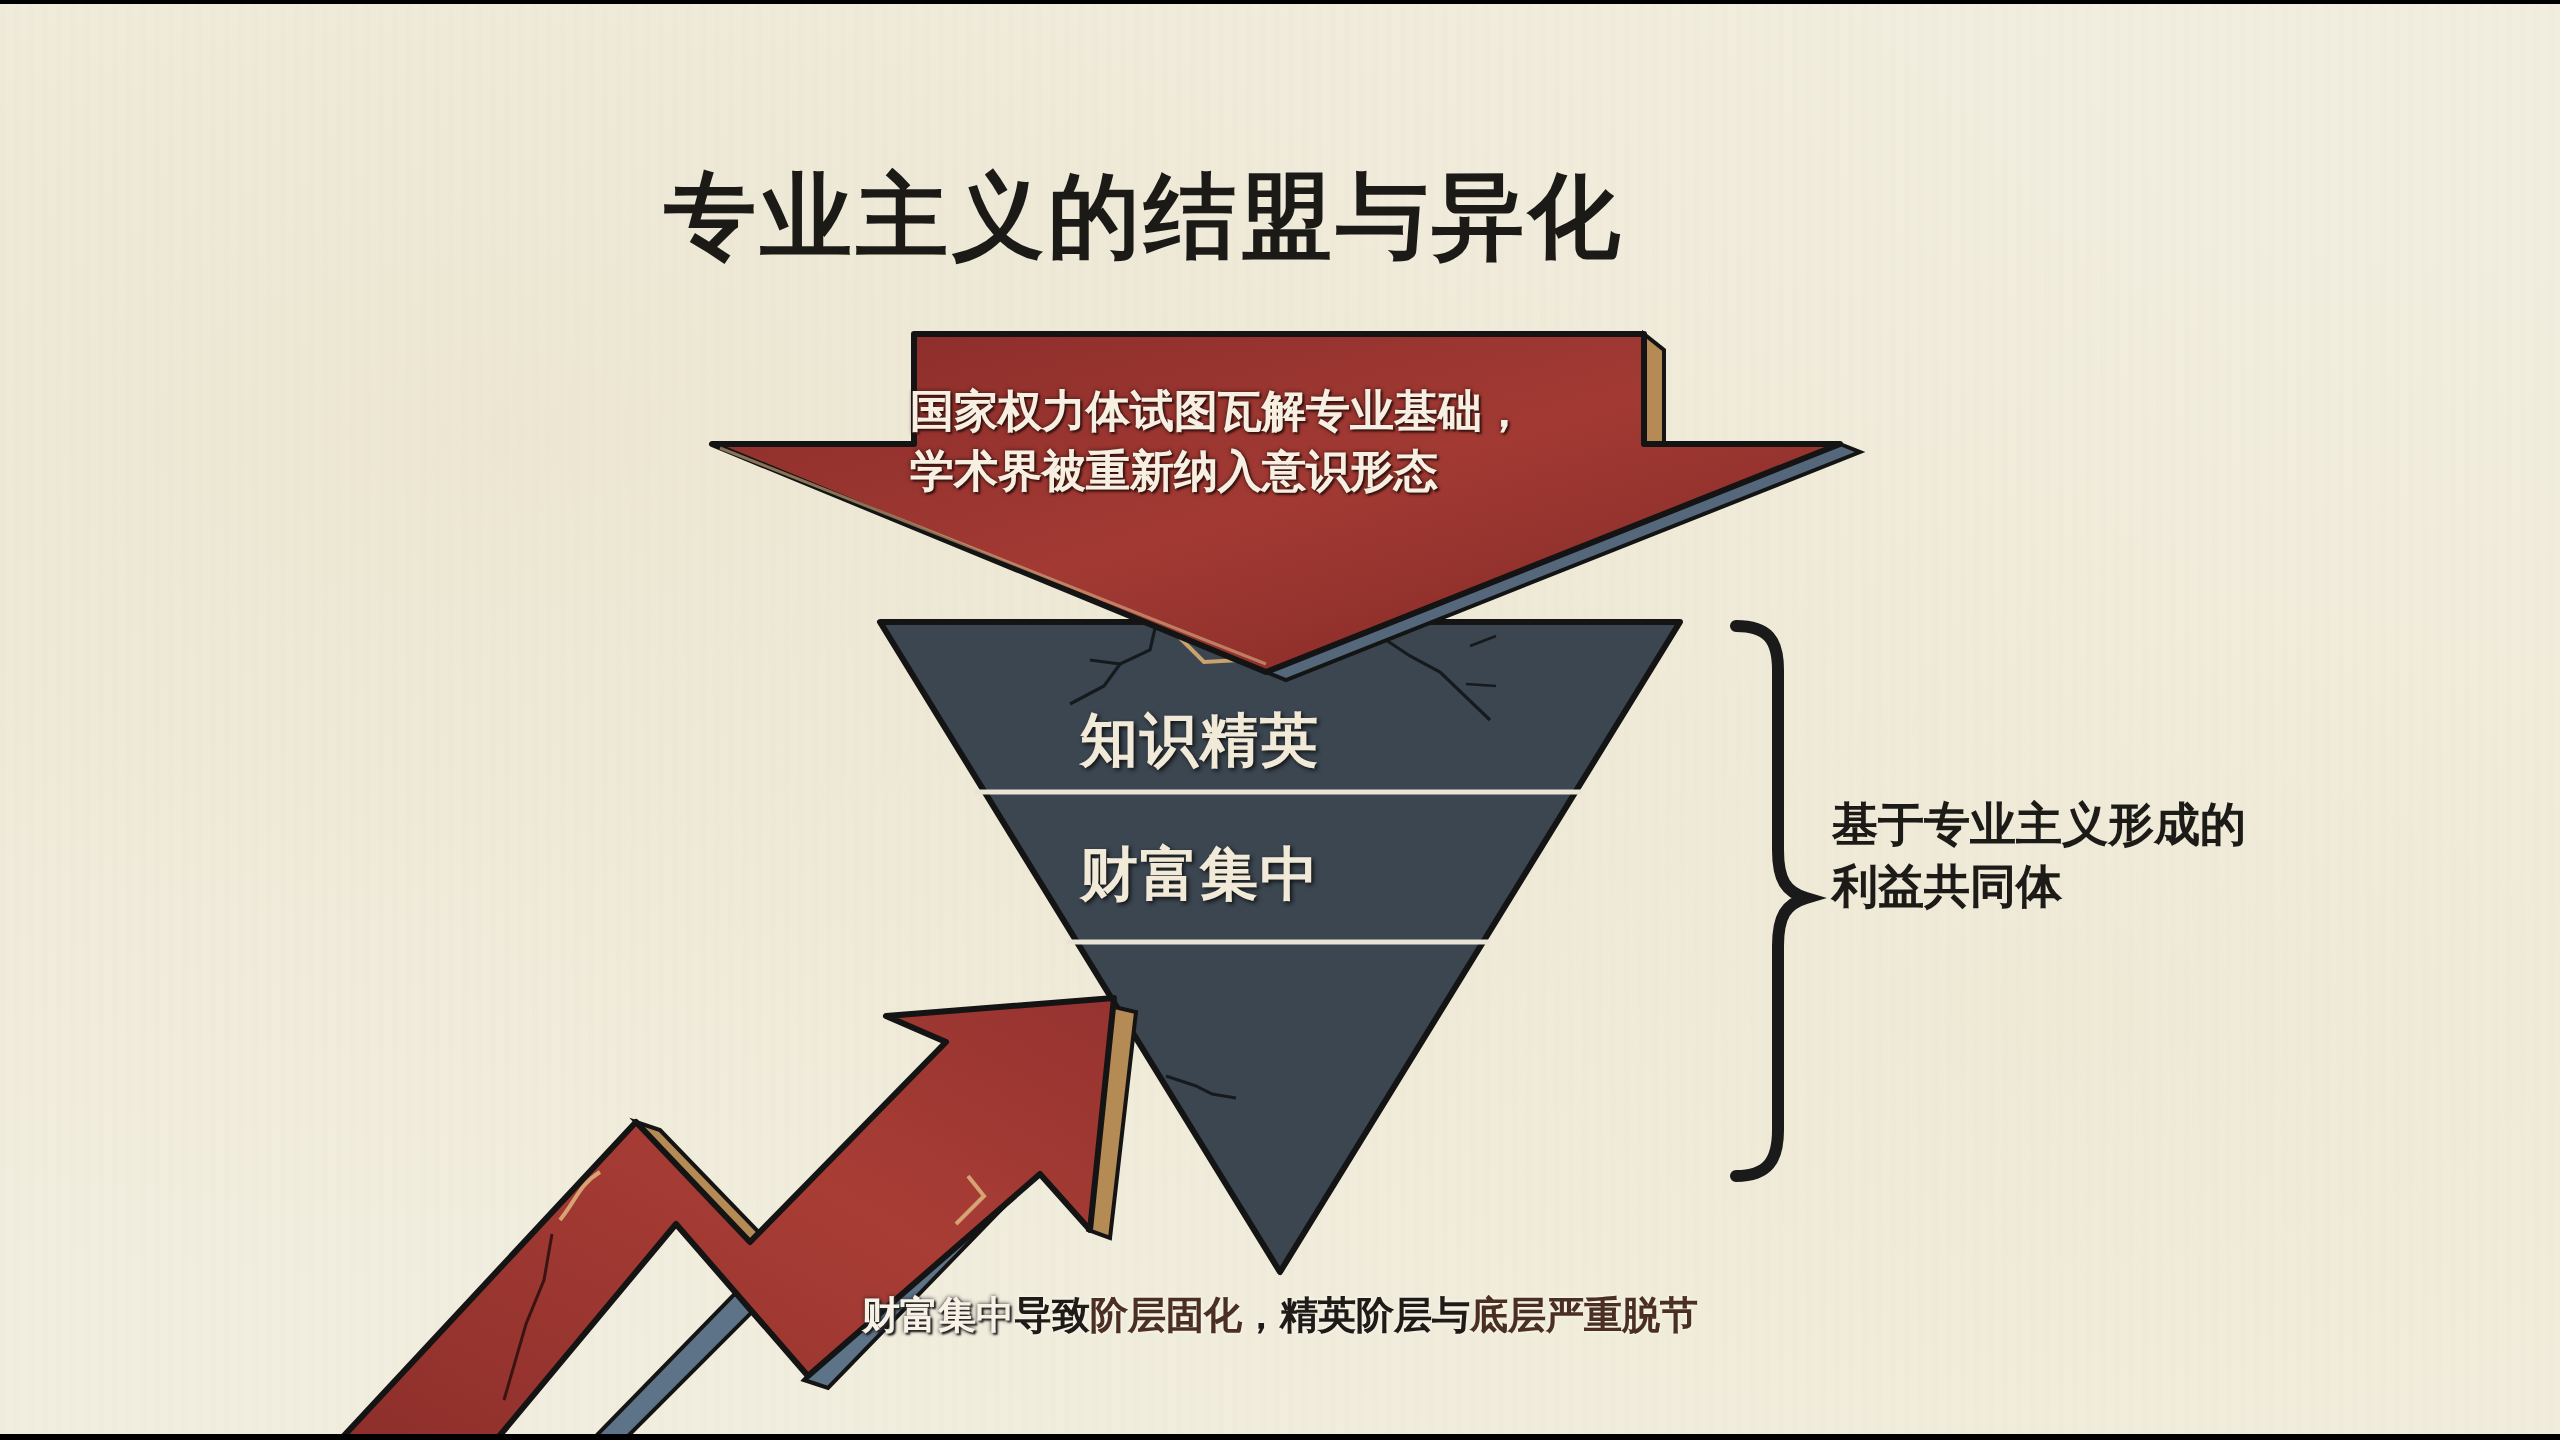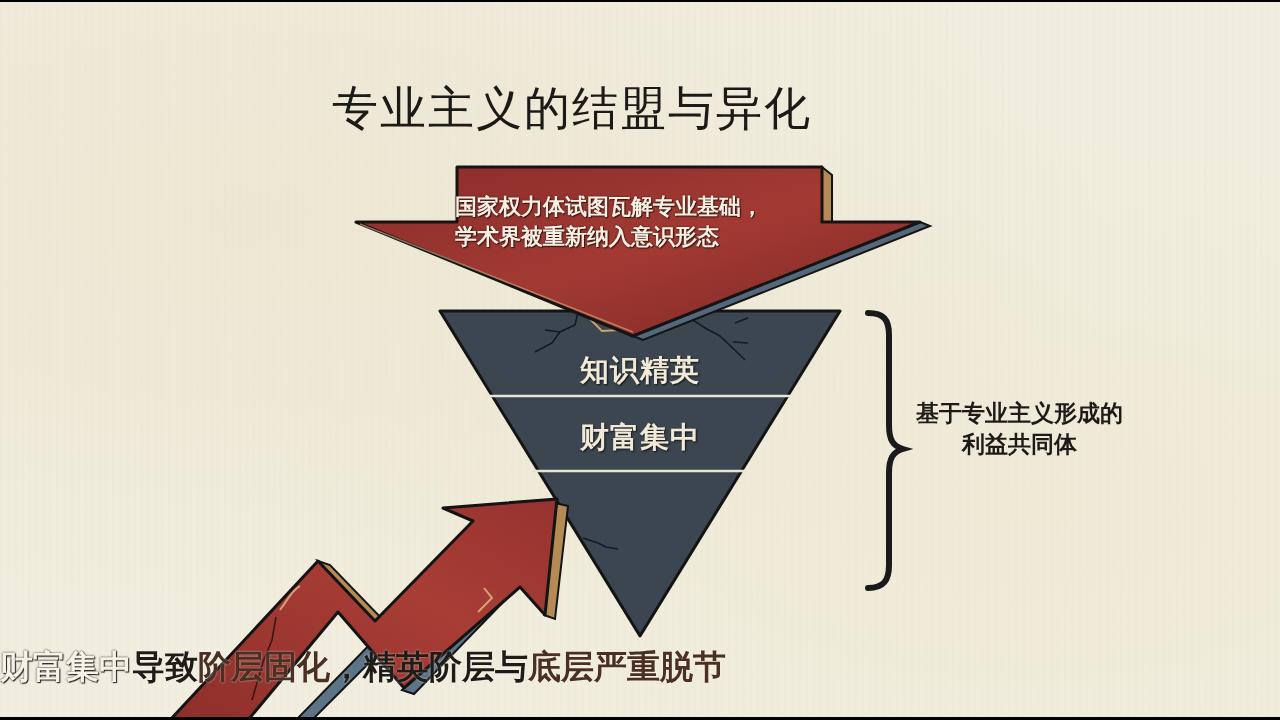--- a/index.html
+++ b/index.html
@@ -12,45 +12,45 @@
       position: absolute; left: 0; top: 2px; width: 1280px; height: 715px;
       background: #f2eedf;
       background-image:
         radial-gradient(ellipse at 20% 30%, rgba(230,222,195,0.45), transparent 60%),
         radial-gradient(ellipse at 80% 70%, rgba(236,230,205,0.5), transparent 55%),
         repeating-linear-gradient(90deg, rgba(0,0,0,0.008) 0 3px, transparent 3px 7px);
       overflow: hidden;
     }
     .title {
       position: absolute; left: 0; width: 1144px; top: 76px;
-      text-align: center; font-size: 46px; font-weight: normal;
+      text-align: center; font-size: 46px; font-weight: bold;
       color: #1b1a17; letter-spacing: 2px;
       font-family: "DejaVu Serif", "Liberation Serif", serif;
     }
     svg.art { position: absolute; left: 0; top: -2px; }
     .down-text {
       position: absolute; left: 455px; width: 370px; top: 190px;
       text-align: left; color: #f6efe2; font-size: 22px; font-weight: bold;
       line-height: 30px; text-shadow: 0 0 2px #3a1410, 1px 1px 1px #3a1410;
     }
     .tier {
-      position: absolute; left: 540px; width: 200px; text-align: center;
+      position: absolute; left: 540px; width: 200px; 
       color: #f1ead8; font-size: 29px; font-weight: bold;
       font-family: "DejaVu Serif", "Liberation Serif", serif;
       text-shadow: 1px 1px 2px #111;
       letter-spacing: 1px;
     }
     .side-text {
       position: absolute; left: 916px; top: 396px;
-      color: #1c1b18; font-size: 23px; line-height: 31px; font-weight: bold; text-align: center;
+      color: #1c1b18; font-size: 23px; line-height: 31px; font-weight: bold;
     }
     .side-text div { white-space: nowrap; }
     .caption {
       position: absolute; left: 0; width: 1280px; top: 643px;
-      text-align: left; font-size: 33px; font-weight: bold; white-space: nowrap;
+      text-align: center; font-size: 19px; font-weight: bold; white-space: nowrap;
     }
     .caption span { text-shadow: 0 0 2px rgba(255,255,255,0.7); }
     .c-white { color: #f7f1e6; text-shadow: 0 0 2px #222, 1px 1px 1px #222 !important; }
     .c-dark { color: #1f1c18; }
     .c-brown { color: #4b2f22; }
   </style>
 </head>
 <body>
 
 <div class="frame">

